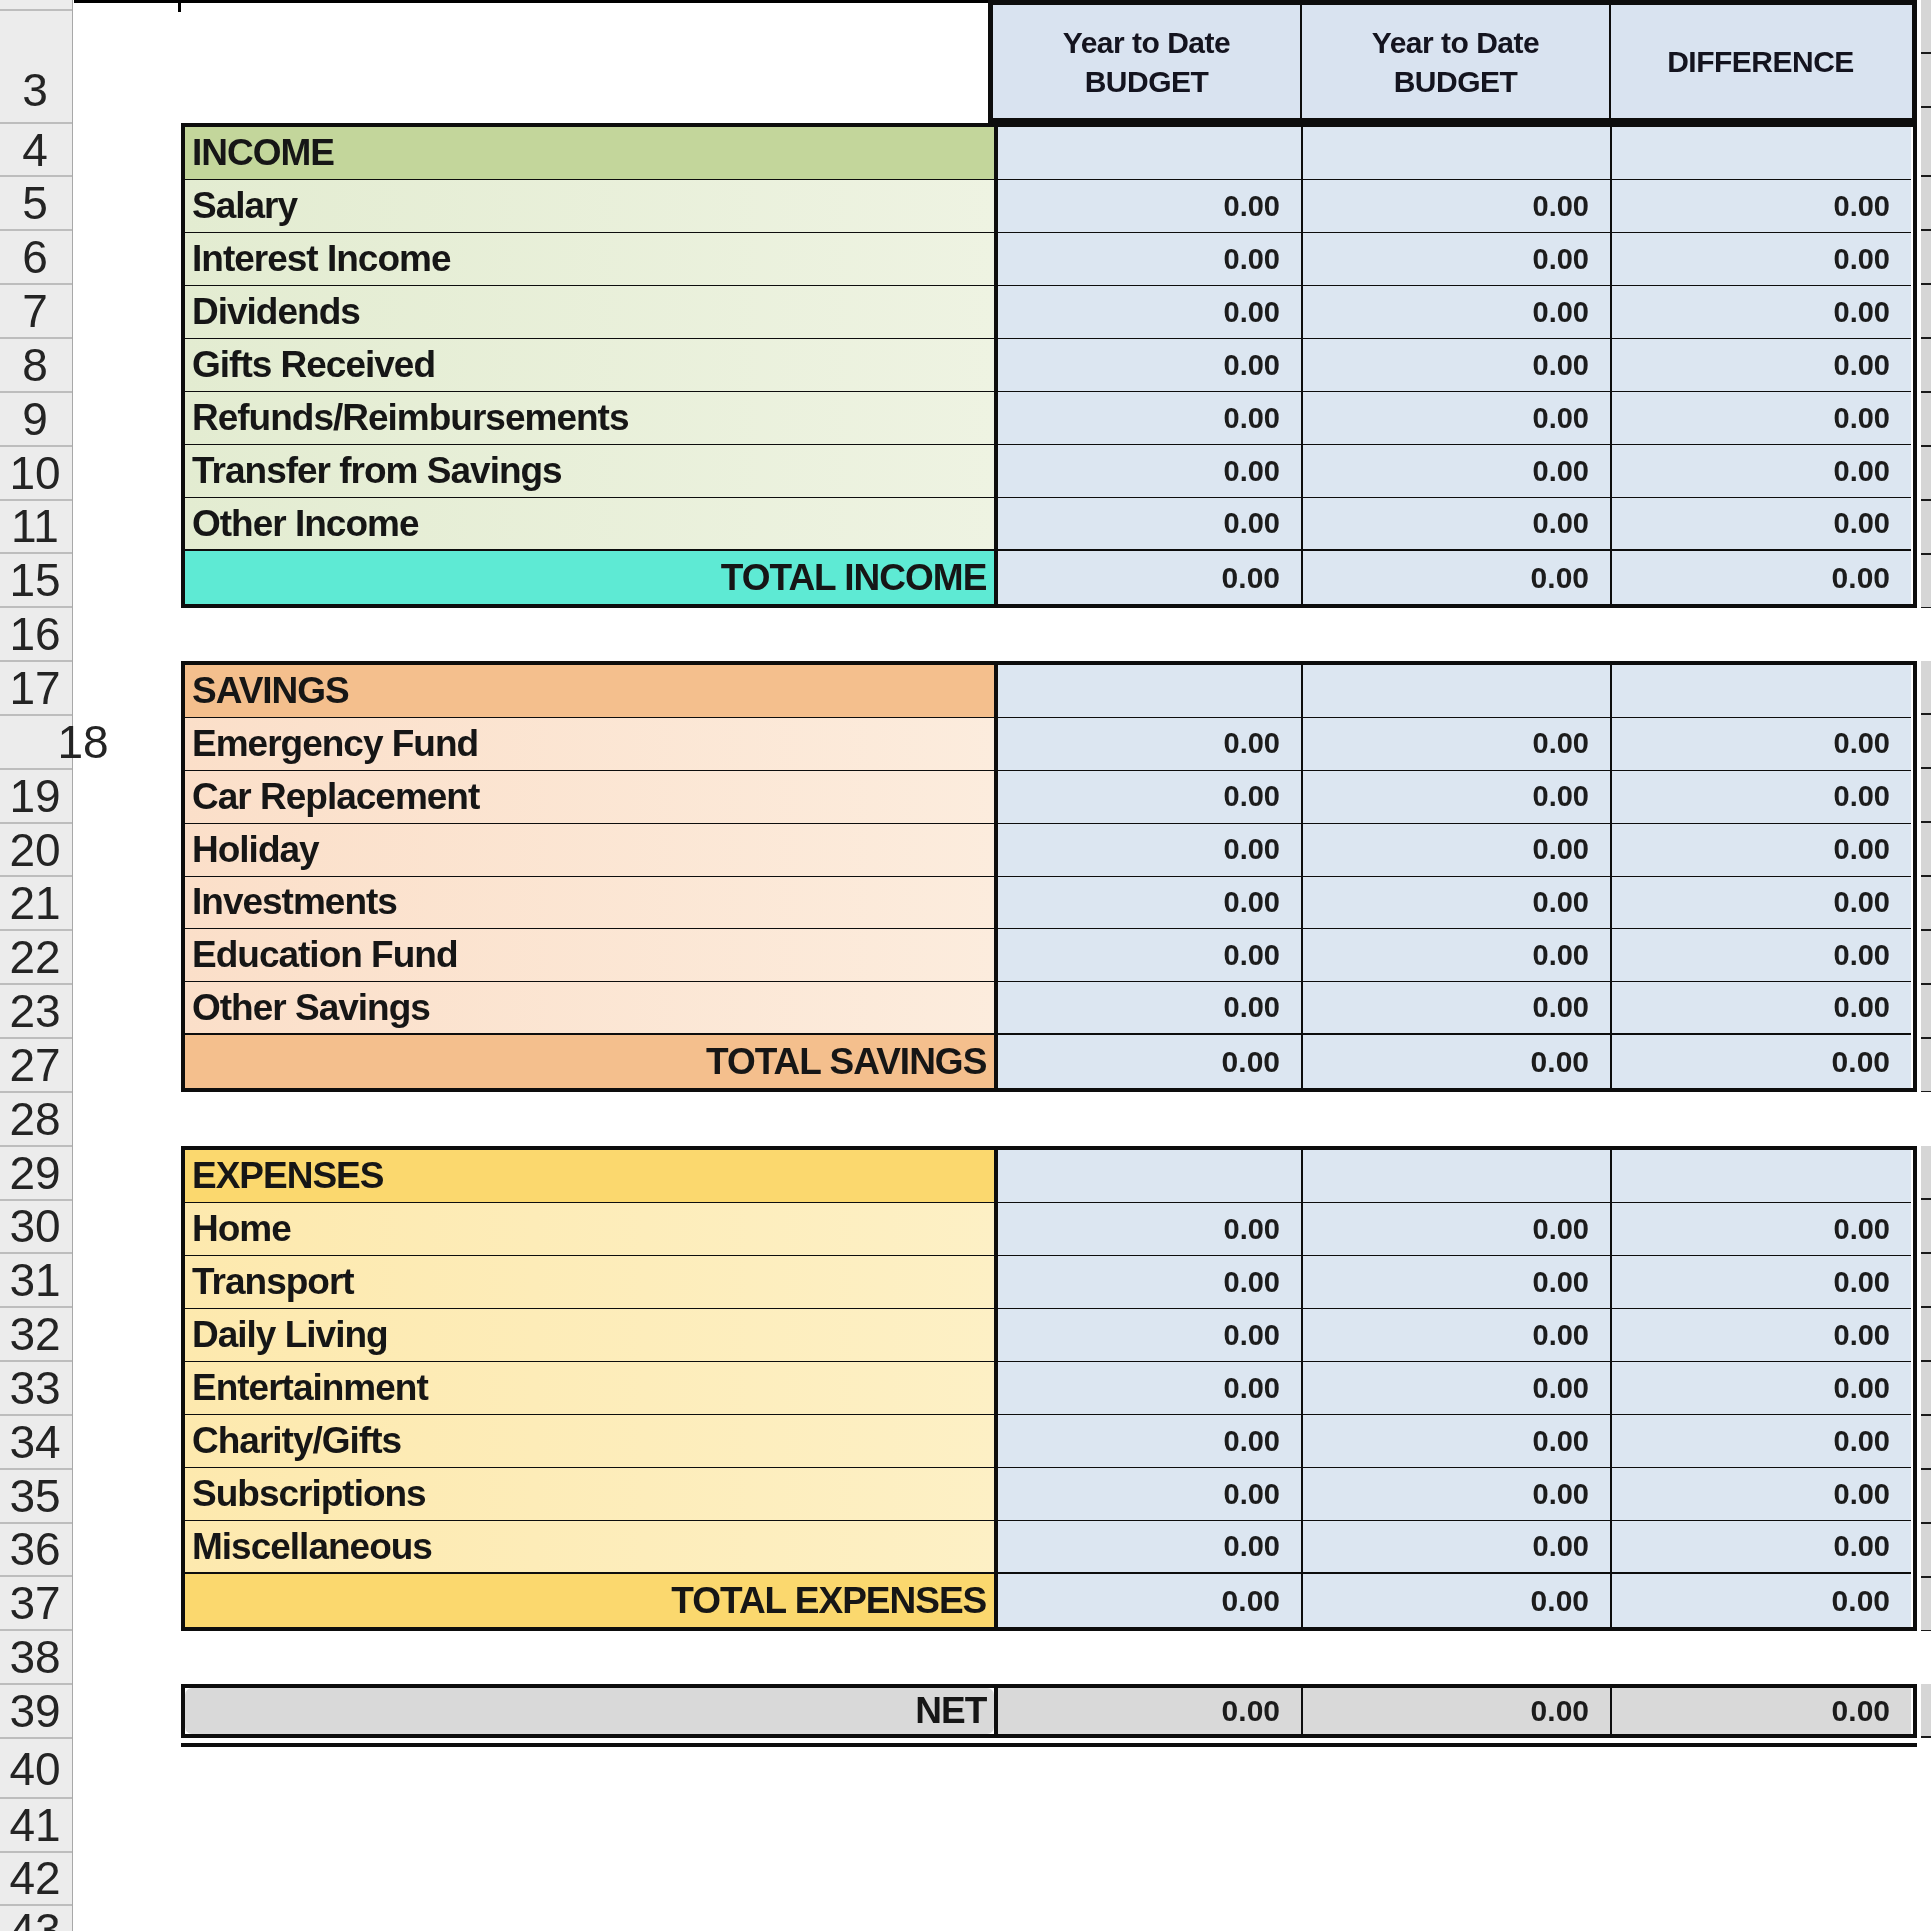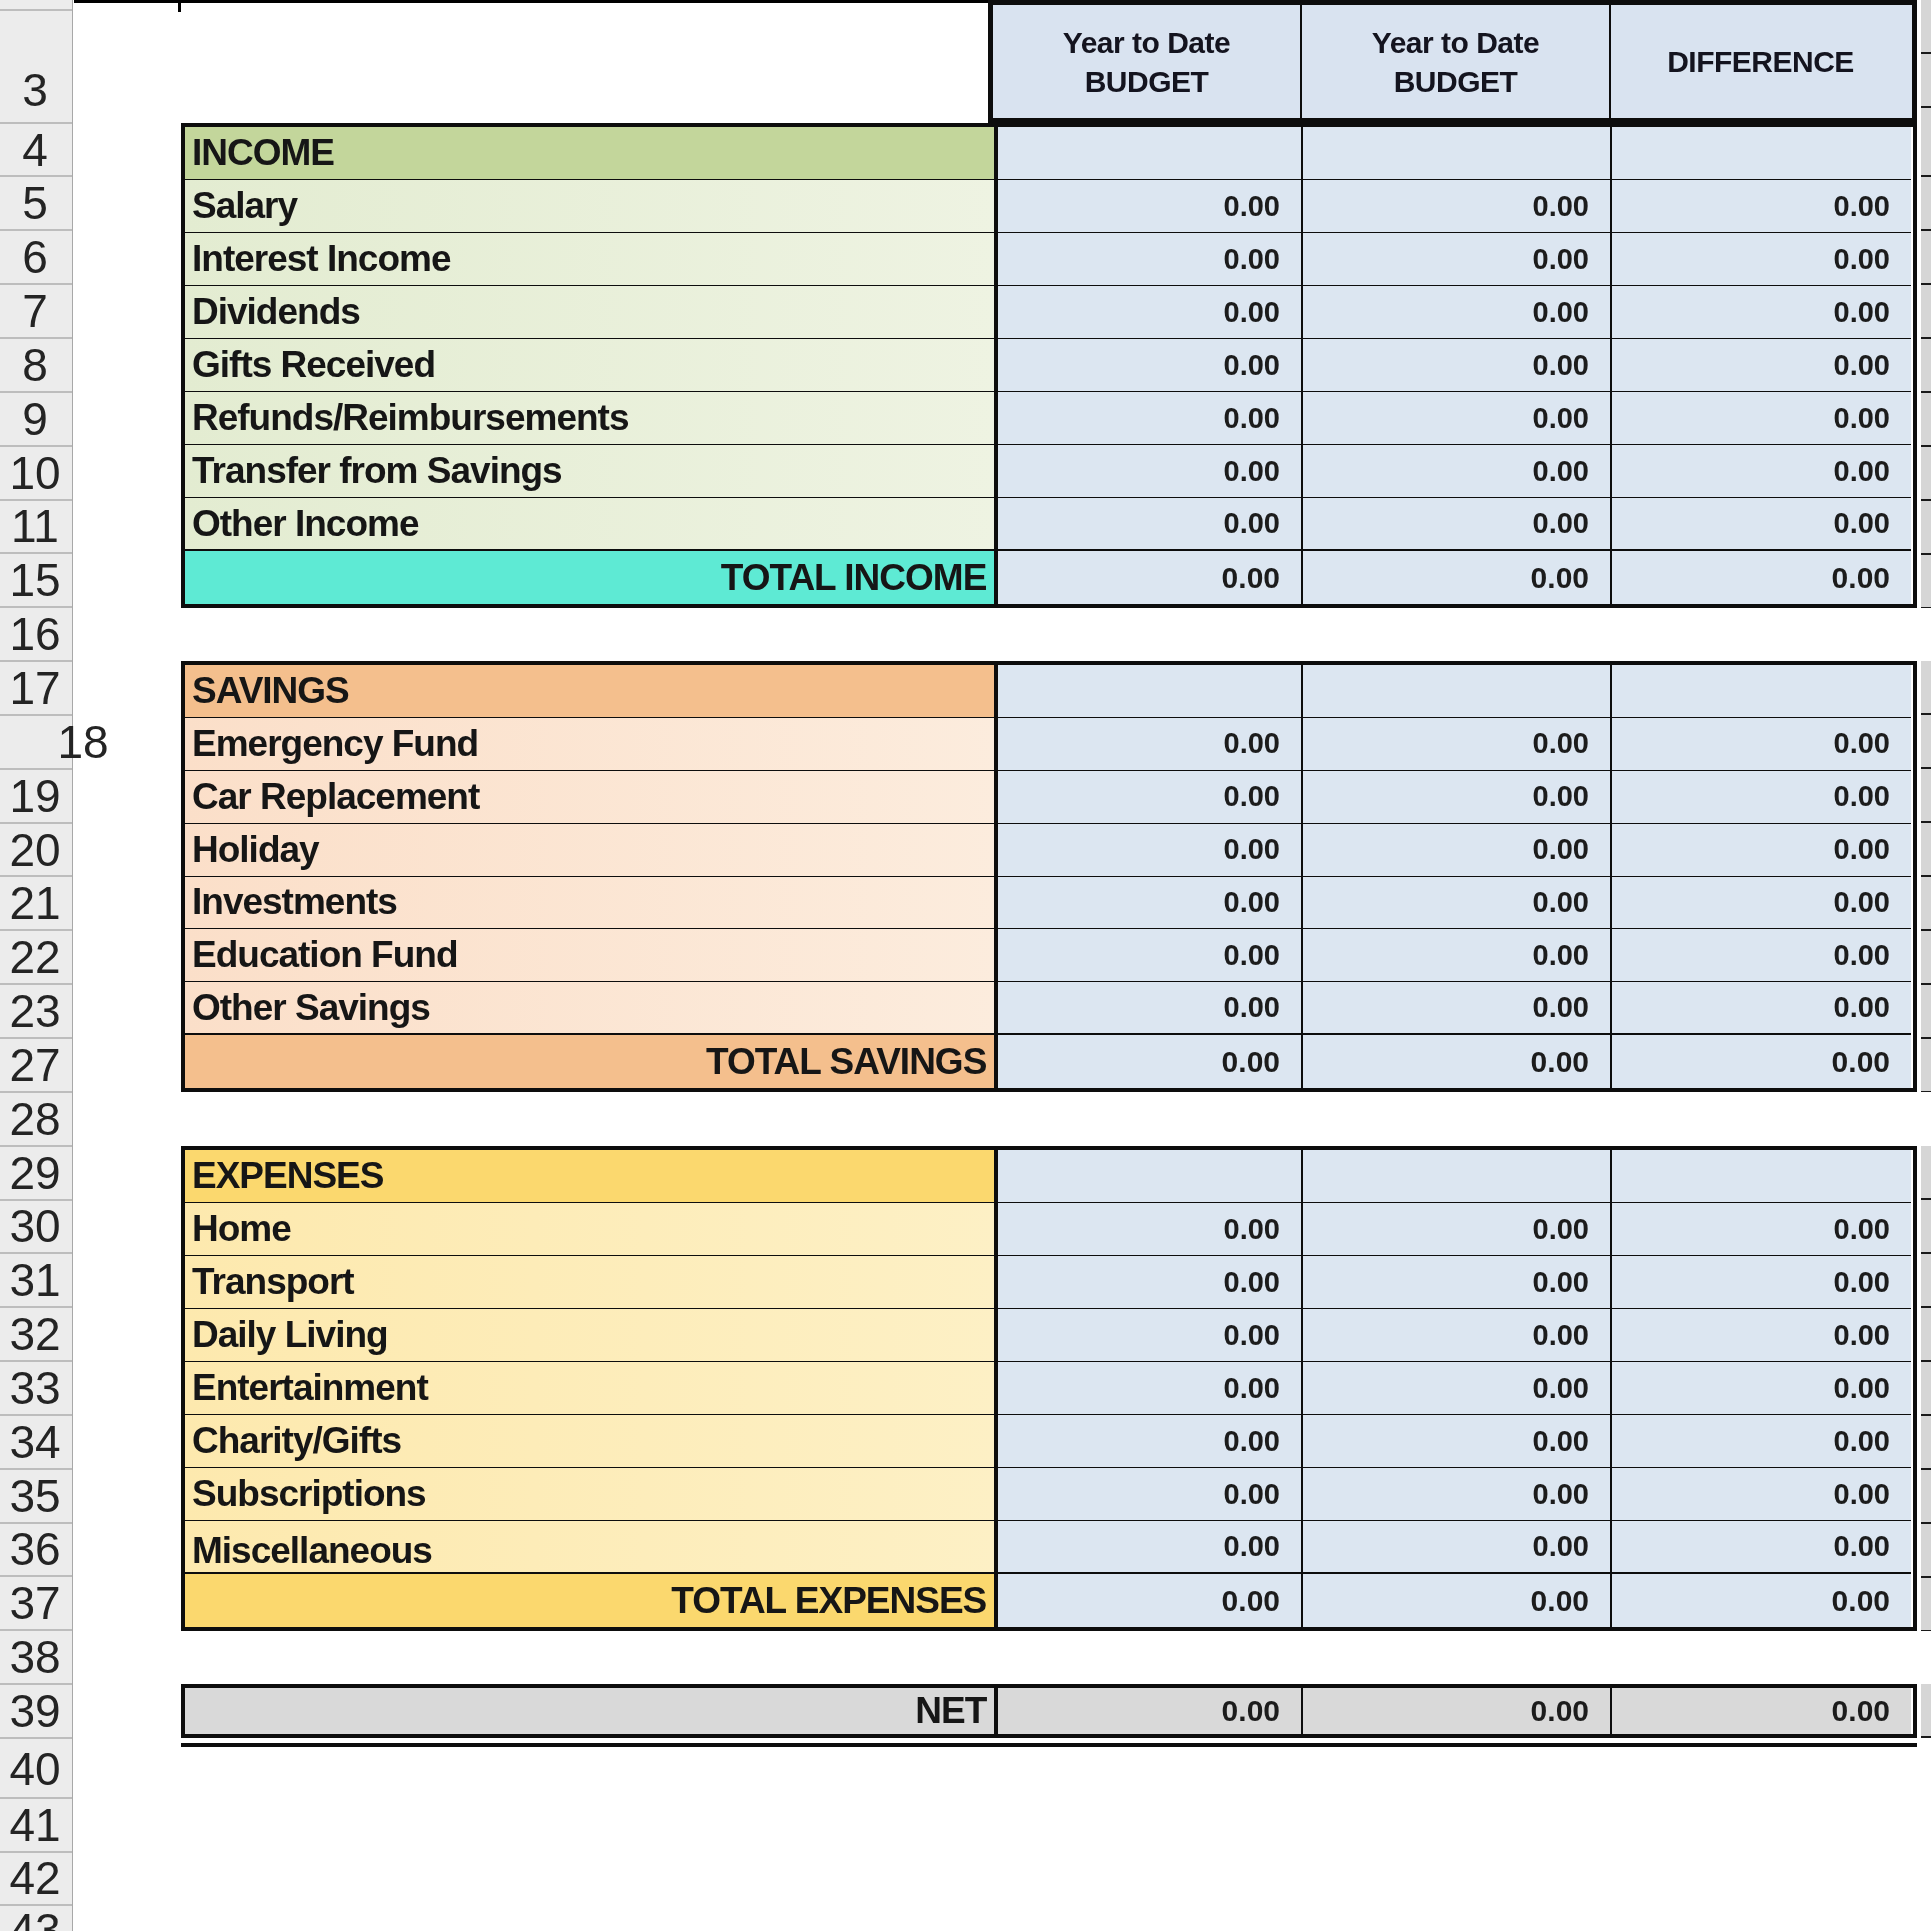--- a/index.html
+++ b/index.html
@@ -392,21 +392,21 @@
         </div>
         <div class="cell vthick val bb" style="background: rgb(220, 230, 241);">
           <span>0.00</span>
         </div>
         <div class="cell vl val bb" style="background: rgb(220, 230, 241);">
           <span>0.00</span>
         </div>
         <div class="cell vl val bb" style="background: rgb(220, 230, 241);">
           <span>0.00</span>
         </div>
-        <div class="cell lbl bb3" style="background: linear-gradient(to right, rgb(253, 233, 174), rgb(253, 240, 197)); align-items: flex-end;">
+        <div class="cell lbl bb3" style="background: linear-gradient(to right, rgb(253, 233, 174), rgb(253, 240, 197));">
           <span>Miscellaneous</span>
         </div>
         <div class="cell vthick val bb3" style="background: rgb(220, 230, 241);">
           <span>0.00</span>
         </div>
         <div class="cell vl val bb3" style="background: rgb(220, 230, 241);">
           <span>0.00</span>
         </div>
         <div class="cell vl val bb3" style="background: rgb(220, 230, 241);">
           <span>0.00</span>
@@ -418,21 +418,21 @@
           <span>0.00</span>
         </div>
         <div class="cell vl val bold" style="background: rgb(220, 230, 241);">
           <span>0.00</span>
         </div>
         <div class="cell vl val bold" style="background: rgb(220, 230, 241);">
           <span>0.00</span>
         </div>
       </div>
       <div class="block" style="left: 181px; top: 1684px; width: 1736px; height: 54px; border: 4.8px solid rgb(13, 13, 13); grid-template-columns: 809px 307px 309px 301px; grid-template-rows: 1fr;">
-        <div class="cell lbl lbl-total" style="background: rgb(217, 217, 217);">
+        <div class="cell lbl lbl-total" style="background: rgb(217, 217, 217); border-radius: 7px;">
           <span>NET</span>
         </div>
         <div class="cell vthick val bold" style="background: rgb(217, 217, 217);">
           <span>0.00</span>
         </div>
         <div class="cell vl val bold" style="background: rgb(217, 217, 217);">
           <span>0.00</span>
         </div>
         <div class="cell vl val bold" style="background: rgb(217, 217, 217);">
           <span>0.00</span>

